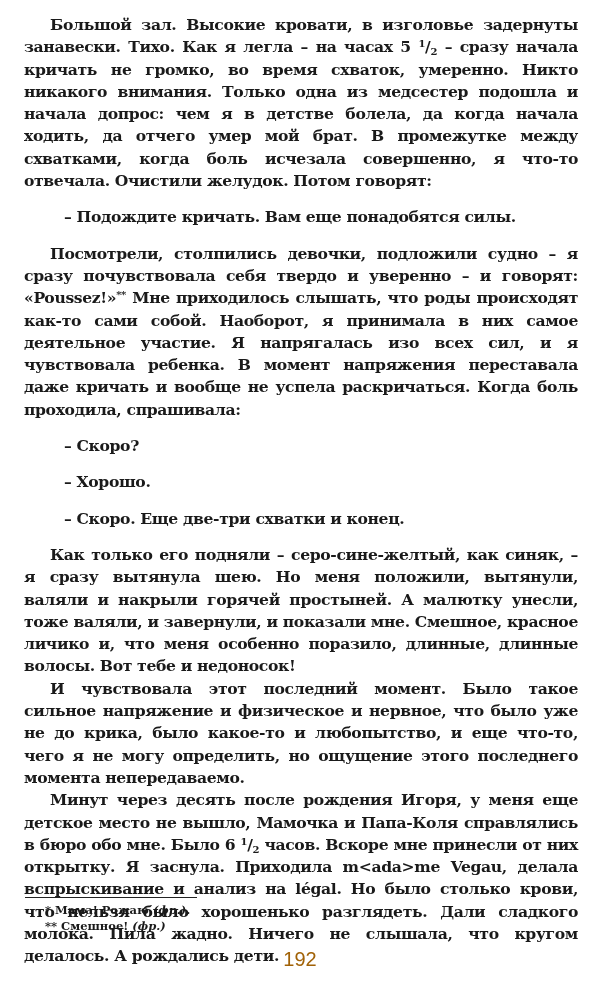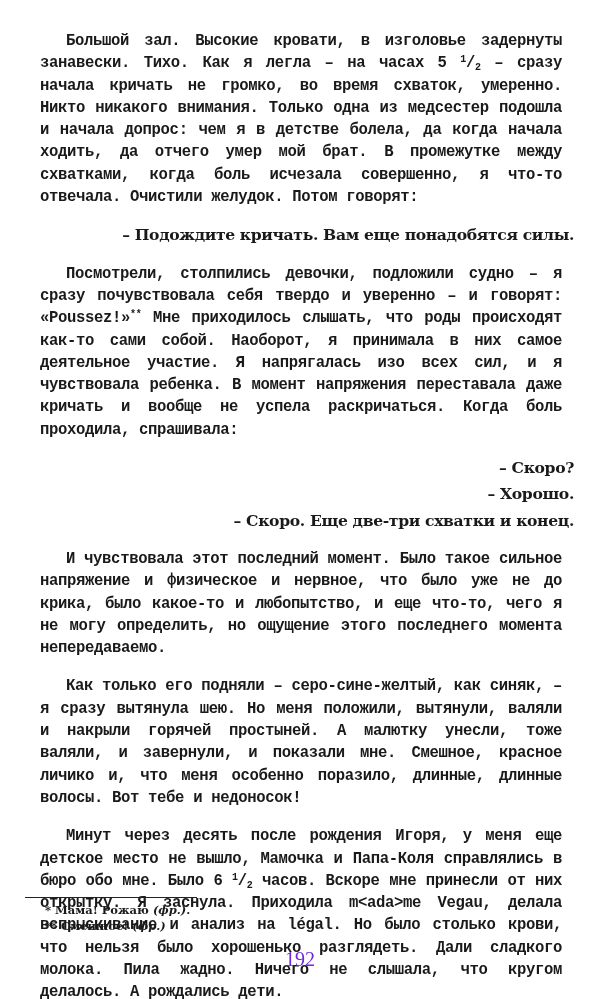--- a/index.html
+++ b/index.html
@@ -3,60 +3,60 @@
   <meta charset="utf-8">
   <style>
     html, body { margin: 0; padding: 0; background: #ffffff; }
     body { width: 600px; height: 999px; position: relative; overflow: hidden; }
     .page {
       position: absolute; left: 24px; top: 14px; width: 554px;
       font-family: "DejaVu Serif", "Liberation Serif", serif;
       font-size: 15.6px; line-height: 22.3px; color: #1a1a1a;
       font-weight: bold; letter-spacing: -0.35px;
     }
-    .para { margin: 16px; text-align: justify; text-indent: 26px; font-family: Liberation Mono, monospace; }
-    .dial { margin: 4px; text-indent: 26px; text-align: right; }
+    .para { margin: 0; text-align: justify; text-indent: 26px; }
+    .dial { margin: 14px; text-indent: 26px; text-align: left; }
     .fraction sup { font-size: 10px; vertical-align: 5px; line-height: 0; }
     .fraction sub { font-size: 10px; vertical-align: -3px; line-height: 0; }
     .fnref { font-size: 10px; vertical-align: 5px; line-height: 0; }
     .rule {
       position: absolute; left: 25px; top: 897px; width: 172px; height: 0;
       border-top: 1.5px solid #222;
     }
     .footnotes {
       position: absolute; left: 25px; top: 902px; width: 400px;
       font-family: "DejaVu Serif", "Liberation Serif", serif;
       font-size: 11.5px; line-height: 16px; color: #1a1a1a; font-weight: bold; margin-left: 20px;
     }
     .footnotes .fn { margin: 0; }
     .footnotes em { font-style: italic; }
     .pagenum {
       position: absolute; left: 0; width: 600px; top: 948px; text-align: center;
-      font-family: Liberation Serif, serif;
-      font-size: 20px; color: #6d28d9;
+      font-family: Liberation Sans, sans-serif;
+      font-size: 20px; color: #a16207;
     }
   </style>
 </head>
 <body>
 
 <div class="page">
   <p class="para"><span>Большой зал. Высокие кровати, в изголовье задернуты занавески. Тихо. Как я легла – на часах 5 </span><span class="fraction"><sup>1</sup>/<sub>2</sub></span><span> – сразу начала кричать не громко, во время схваток, умеренно. Никто никакого внимания. Только одна из медсестер подошла и начала допрос: чем я в детстве болела, да когда начала ходить, да отчего умер мой брат. В промежутке между схватками, когда боль исчезала совершенно, я что-то отвечала. Очистили желудок. Потом говорят:</span></p>
 
   <p class="dial"><span>– Подождите кричать. Вам еще понадобятся силы.</span></p>
 
 
   <p class="para"><span>Посмотрели, столпились девочки, подложили судно – я сразу почувствовала себя твердо и уверенно – и говорят: «Poussez!»</span><span class="fnref">**</span><span> Мне приходилось слышать, что роды происходят как-то сами собой. Наоборот, я принимала в них самое деятельное участие. Я напрягалась изо всех сил, и я чувствовала ребенка. В момент напряжения переставала даже кричать и вообще не успела раскричаться. Когда боль проходила, спрашивала:</span></p>
 
   <p class="dial"><span>– Скоро?</span></p>
   <p class="dial"><span>– Хорошо.</span></p>
   <p class="dial"><span>– Скоро. Еще две-три схватки и конец.</span></p>
 
+  <p class="para"><span>Как только его подняли – серо-сине-желтый, как синяк, – я сразу вытянула шею. Но меня положили, вытянули, валяли и накрыли горячей простыней. А малютку унесли, тоже валяли, и завернули, и показали мне. Смешное, красное личико и, что меня особенно поразило, длинные, длинные волосы. Вот тебе и недоносок!</span></p>
+
   <p class="para"><span>И чувствовала этот последний момент. Было такое сильное напряжение и физическое и нервное, что было уже не до крика, было какое-то и любопытство, и еще что-то, чего я не могу определить, но ощущение этого последнего момента непередаваемо.</span></p>
-
-  <p class="para"><span>Как только его подняли – серо-сине-желтый, как синяк, – я сразу вытянула шею. Но меня положили, вытянули, валяли и накрыли горячей простыней. А малютку унесли, тоже валяли, и завернули, и показали мне. Смешное, красное личико и, что меня особенно поразило, длинные, длинные волосы. Вот тебе и недоносок!</span></p>
 
   <p class="para"><span>Минут через десять после рождения Игоря, у меня еще детское место не вышло, Мамочка и Папа-Коля справлялись в бюро обо мне. Было 6 </span><span class="fraction"><sup>1</sup>/<sub>2</sub></span><span> часов. Вскоре мне принесли от них открытку. Я заснула. Приходила m&lt;ada&gt;me Vegau, делала вспрыскивание и анализ на légal. Но было столько крови, что нельзя было хорошенько разглядеть. Дали сладкого молока. Пила жадно. Ничего не слышала, что кругом делалось. А рождались дети.</span></p>
 </div>
 
 <div class="rule"></div>
 
 <div class="footnotes">
   <p class="fn"><span>*</span><span> Мама! Рожаю </span><em>(фр.)</em><span>.</span></p>
   <p class="fn"><span>**</span><span> Смешное! </span><em>(фр.)</em><span></span></p>
 </div>

